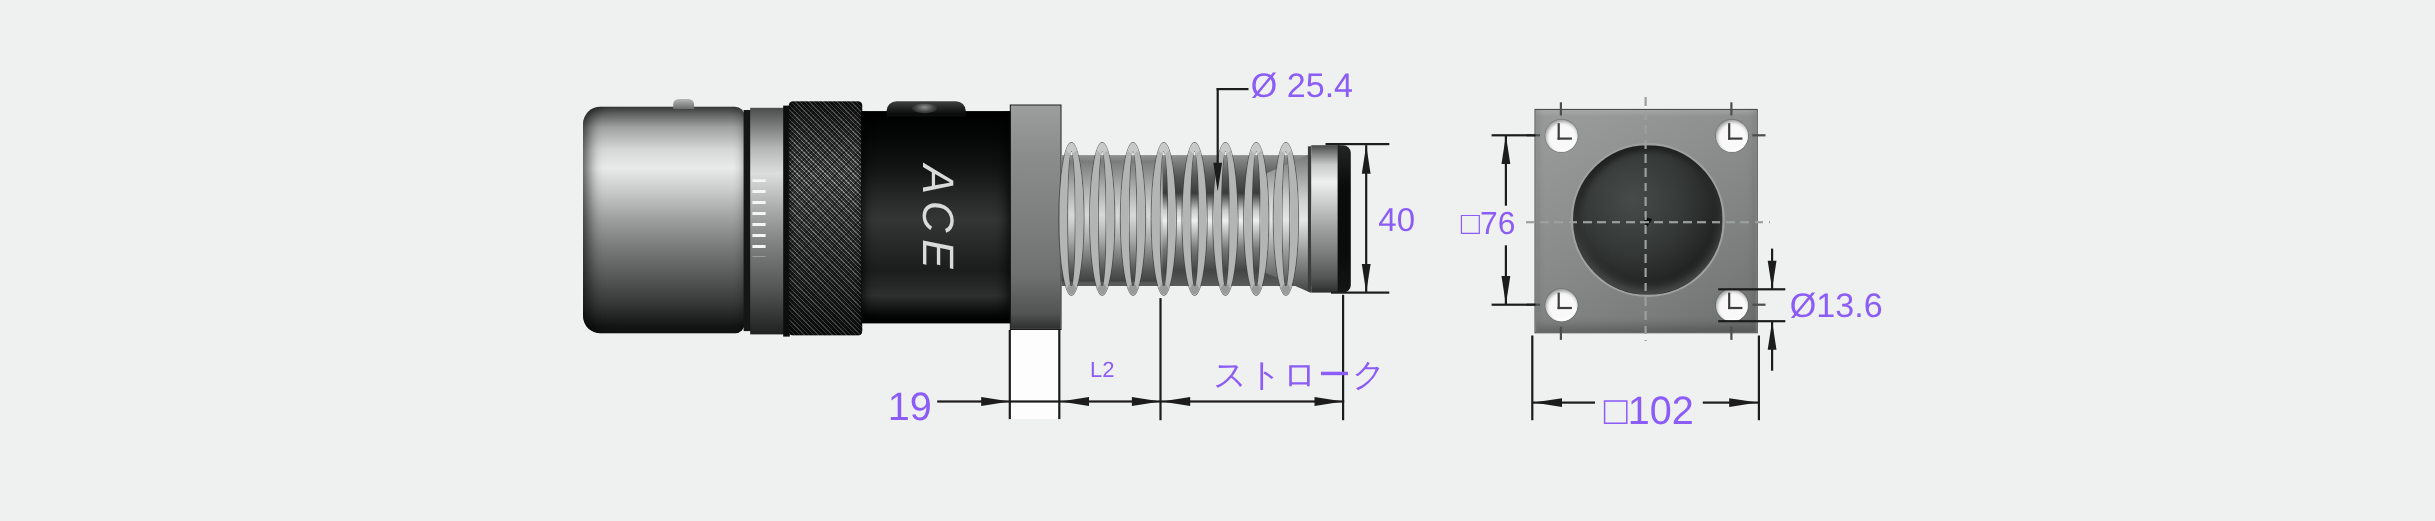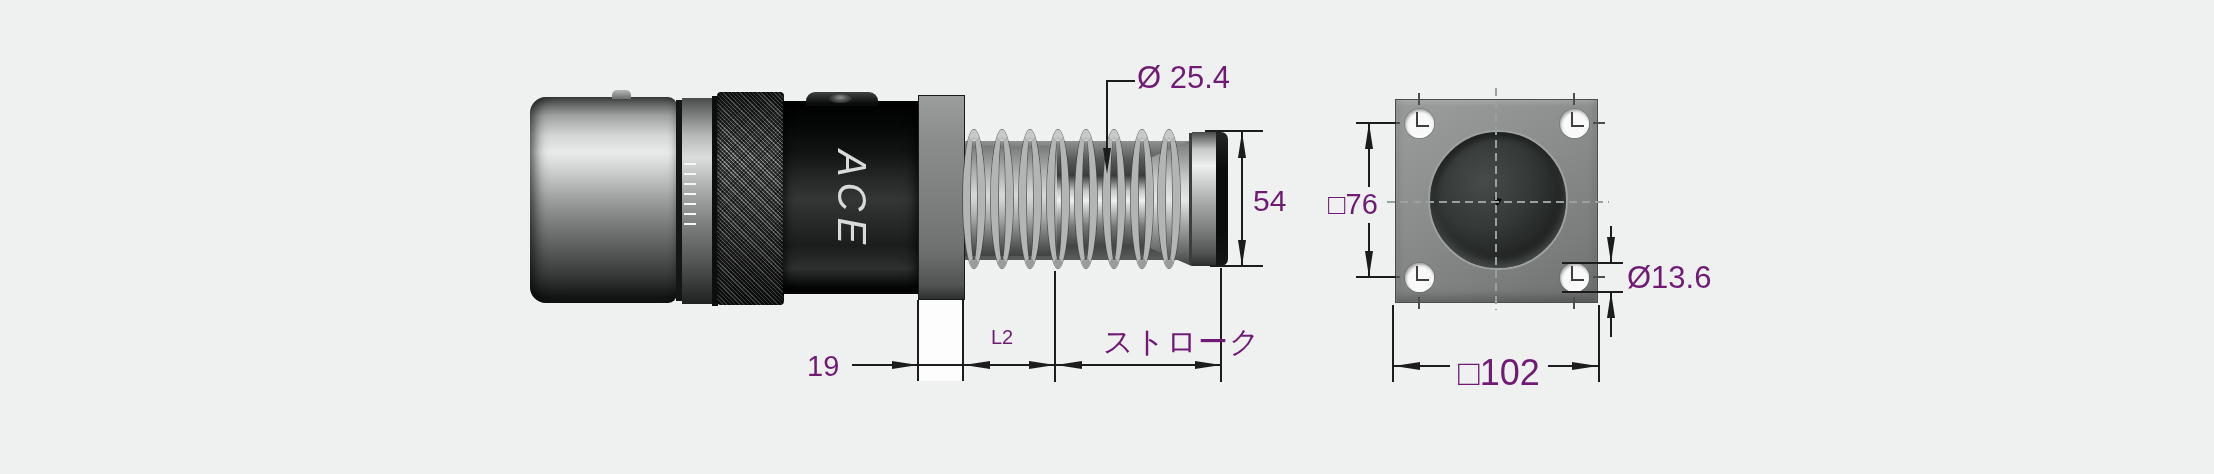--- a/index.html
+++ b/index.html
@@ -2,21 +2,21 @@
 <html><head>
 <meta charset="utf-8">
 <style>
   html,body{margin:0;padding:0;background:#eff1f0;}
   #canvas{position:relative;width:2214px;height:474px;background:#eff1f0;overflow:hidden;
           font-family:"Liberation Sans","DejaVu Sans",sans-serif;}
   .abs{position:absolute;}
   .line{position:absolute;background:#1c1c1c;}
   .dash-v{position:absolute;width:2px;background:repeating-linear-gradient(180deg,#9aa09d 0 8px,rgba(0,0,0,0) 8px 13px);}
   .dash-h{position:absolute;height:2px;background:repeating-linear-gradient(90deg,#9aa09d 0 8px,rgba(0,0,0,0) 8px 13px);}
-  .dtext{position:absolute;font-size:30px;line-height:1.02;color:#701a75;white-space:nowrap;letter-spacing:0px;}
+  .dtext{position:absolute;font-size:30px;line-height:1.02;color:#8b5cf6;white-space:nowrap;letter-spacing:0px;}
   .arr{position:absolute;width:0;height:0;}
   .arr.r{border-left:26px solid #1c1c1c;border-top:4px solid transparent;border-bottom:4px solid transparent;}
   .arr.l{border-right:26px solid #1c1c1c;border-top:4px solid transparent;border-bottom:4px solid transparent;}
   .arr.u{border-bottom:26px solid #1c1c1c;border-left:4px solid transparent;border-right:4px solid transparent;}
   .arr.d{border-top:26px solid #1c1c1c;border-left:4px solid transparent;border-right:4px solid transparent;}
   .coil{position:absolute;top:130px;width:22px;height:138px;box-sizing:border-box;
         border:7px solid #b2b5b4;border-top-color:#c6c9c8;border-bottom-color:#989b9a;
         border-radius:50%;box-shadow:0 0 0 1px rgba(62,65,64,.7), inset 0 0 0 1px rgba(62,65,64,.7);}
   .hole{position:absolute;width:29px;height:29px;border-radius:50%;background:#f8f9f8;
         box-shadow:inset 1px 2px 3px rgba(0,0,0,.35), inset -1px -2px 2px rgba(255,255,255,.9), 0 0 0 1px rgba(90,93,92,.35);}
@@ -100,33 +100,33 @@
     <div class="dtext" style="left:1137px;top:62px;font-size:31px;">Ø 25.4</div>
     <div class="line" style="left:1106px;top:80px;width:29px;height:2px;"></div>
     <div class="line" style="left:1106px;top:80px;width:2px;height:70px;"></div>
     <div class="arr d" style="left:1103px;top:148px;"></div>
 
     <div class="line" style="left:1205px;top:130px;width:58px;height:2px;"></div>
     <div class="line" style="left:1210px;top:265px;width:53px;height:2px;"></div>
     <div class="line" style="left:1241px;top:132px;width:2px;height:134px;"></div>
     <div class="arr u" style="left:1238px;top:132px;"></div>
     <div class="arr d" style="left:1238px;top:240px;"></div>
-    <div class="dtext" style="left:1253px;top:186px;">54</div>
+    <div class="dtext" style="left:1253px;top:186px;">40</div>
 
     <div class="line" style="left:917px;top:300px;width:2px;height:81px;"></div>
     <div class="line" style="left:962px;top:300px;width:2px;height:81px;"></div>
     <div class="line" style="left:1054px;top:271px;width:2px;height:111px;"></div>
     <div class="line" style="left:1220px;top:268px;width:2px;height:114px;"></div>
     <div class="line" style="left:852px;top:364px;width:370px;height:2px;"></div>
     <div class="arr r" style="left:892px;top:361px;"></div>
     <div class="arr l" style="left:964px;top:361px;"></div>
     <div class="arr r" style="left:1029px;top:361px;"></div>
     <div class="arr l" style="left:1056px;top:361px;"></div>
     <div class="arr r" style="left:1195px;top:361px;"></div>
-    <div class="dtext" style="left:807px;top:352px;font-size:29px;">19</div>
+    <div class="dtext" style="left:807px;top:352px;font-size:36px;">19</div>
     <div class="dtext" style="left:991px;top:327px;font-size:20px;">L2</div>
     <div class="dtext" style="left:1103px;top:327px;font-size:30px;letter-spacing:1px;">ストローク</div>
   </div>
 
   <div class="abs" style="left:0;top:0;width:100%;height:100%;padding-left:32px;">
 
     <div class="abs" style="left:1395px;top:99px;width:203px;height:204px;box-sizing:border-box;
          border:1px solid #4a4d4c;
          background:linear-gradient(150deg,#979a99 10%,#898c8b 45%,#7b7e7d 75%,#6f7271 95%);
          box-shadow:inset 0 -6px 9px rgba(0,0,0,.22), inset 0 3px 4px rgba(255,255,255,.18);"></div>

